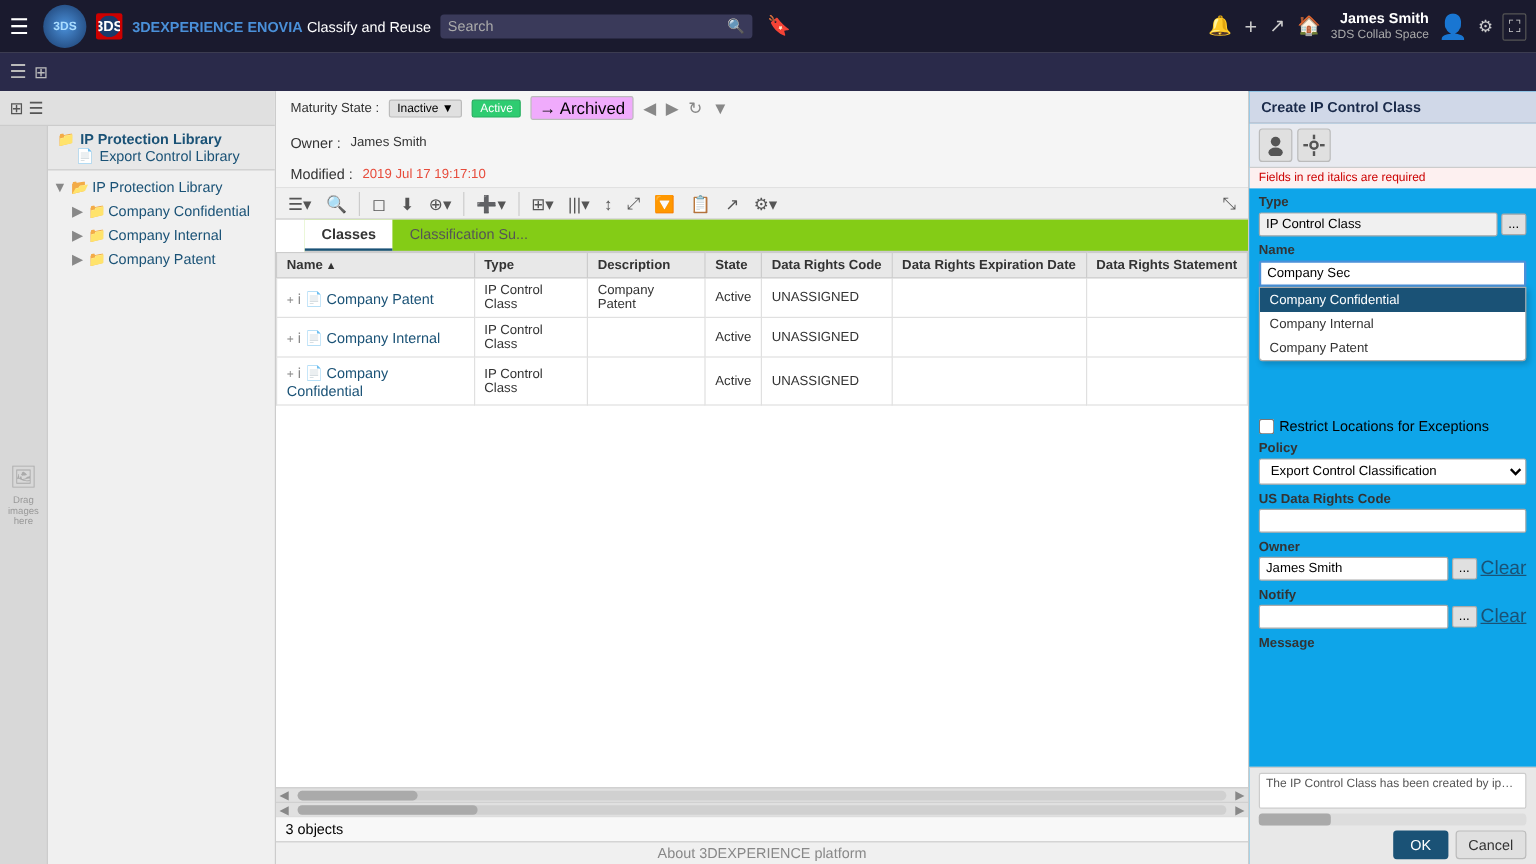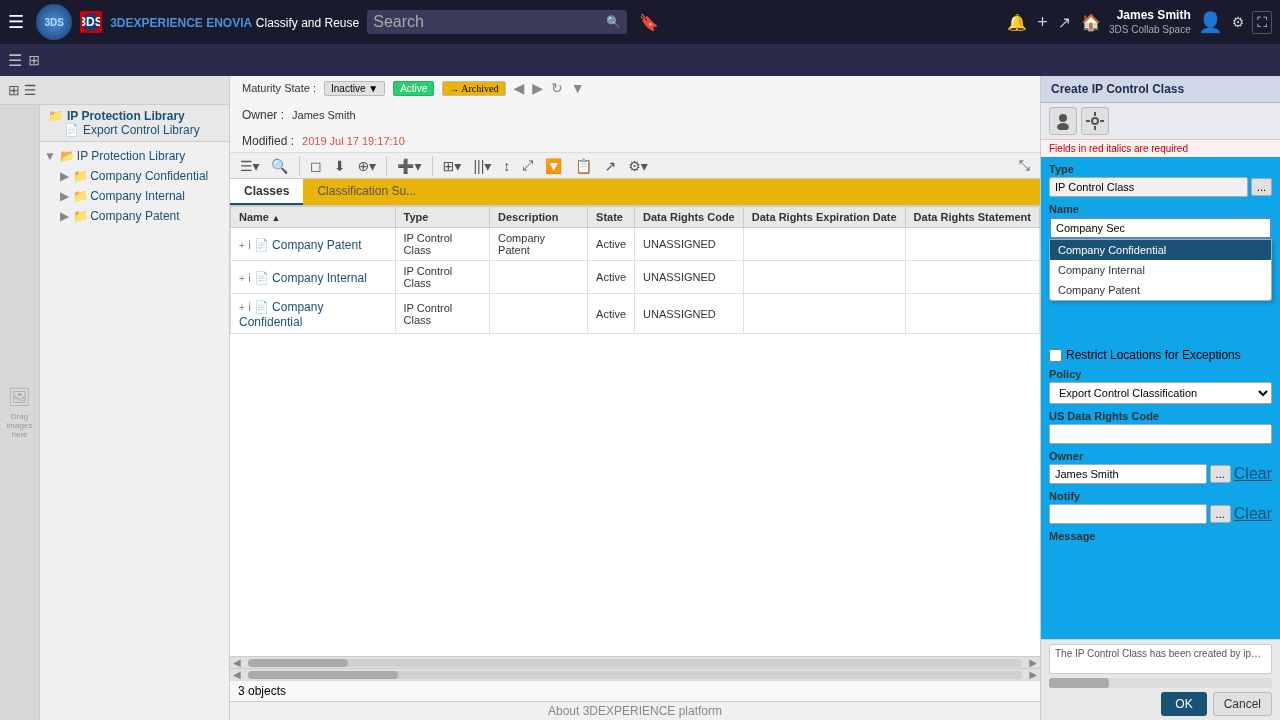--- a/index.html
+++ b/index.html
@@ -29,21 +29,21 @@
       color: white; font-size: 8px; font-weight: bold; flex-shrink: 0;
     }
     .top-bar-search {
       flex: 1; max-width: 260px; margin: 0 auto;
       display: flex; align-items: center;
       background: #3a3a5a; border-radius: 3px;
       padding: 3px 6px; gap: 4px;
     }
     .top-bar-search input {
       background: transparent; border: none; outline: none;
-      color: white; width: 100%; font-size: 16px;
+      color: white; width: 100%; font-size: 12px;
     }
     .top-bar-search input::placeholder { color: #aaa; }
     .top-bar-icons { display: flex; gap: 10px; align-items: center; margin-left: auto; }
     .top-bar-icons span { color: #ccc; cursor: pointer; font-size: 16px; }
     .user-info { text-align: right; color: white; font-size: 11px; line-height: 1.4; }
     .user-info .username { font-weight: bold; }
     .user-info .collab { color: #aaa; font-size: 10px; }
     .hamburger { color: white; font-size: 18px; cursor: pointer; margin-right: 4px; }
 
     
@@ -144,41 +144,42 @@
       border-bottom: 1px solid #ddd;
       padding: 4px 12px;
       display: flex;
       flex-direction: column;
       gap: 12px;
     }
     .metadata-row { display: flex; align-items: center; gap: 8px; font-size: 11px; color: #333; }
     .maturity-label { font-size: 11px; color: #333; }
     .btn-inactive { background: #e0e0e0; border: 1px solid #bbb; border-radius: 2px; padding: 1px 6px; font-size: 10px; cursor: pointer; }
     .btn-active { background: #2ecc71; color: white; border: 1px solid #27ae60; border-radius: 2px; padding: 1px 6px; font-size: 10px; cursor: pointer; }
-    .btn-archived { background: #eab308; border: 1px solid #bbb; border-radius: 2px; padding: 1px 6px; font-size: 10px; cursor: pointer; font-family: Liberation Serif, serif; }
+    .btn-archived { background: #f0abfc; border: 1px solid #bbb; border-radius: 2px; padding: 1px 6px; font-size: 14px; cursor: pointer; }
     .date-val { color: #e74c3c; font-size: 11px; }
     .owner-val { color: #333; font-size: 11px; }
 
     
     .toolbar-row {
       display: flex;
       align-items: center;
       background: #f0f0f0;
       border-bottom: 1px solid #ccc;
       padding: 2px 6px;
       gap: 4px;
     }
     .toolbar-btn { background: none; border: none; cursor: pointer; padding: 2px 4px; font-size: 14px; color: #555; border-radius: 2px; }
     .toolbar-sep { width: 1px; height: 20px; background: #ccc; margin: 0 2px; }
 
     
     .tabs-row {
       display: flex;
       border-bottom: 1px solid #ccc;
-      background: #eab308;
+      background: #84cc16;
+      margin-left: 24px;
     }
     .tab {
       padding: 5px 14px;
       cursor: pointer;
       font-size: 12px;
       color: #555;
       border-bottom: 2px solid transparent;
     }
     .tab.active {
       background: white;

